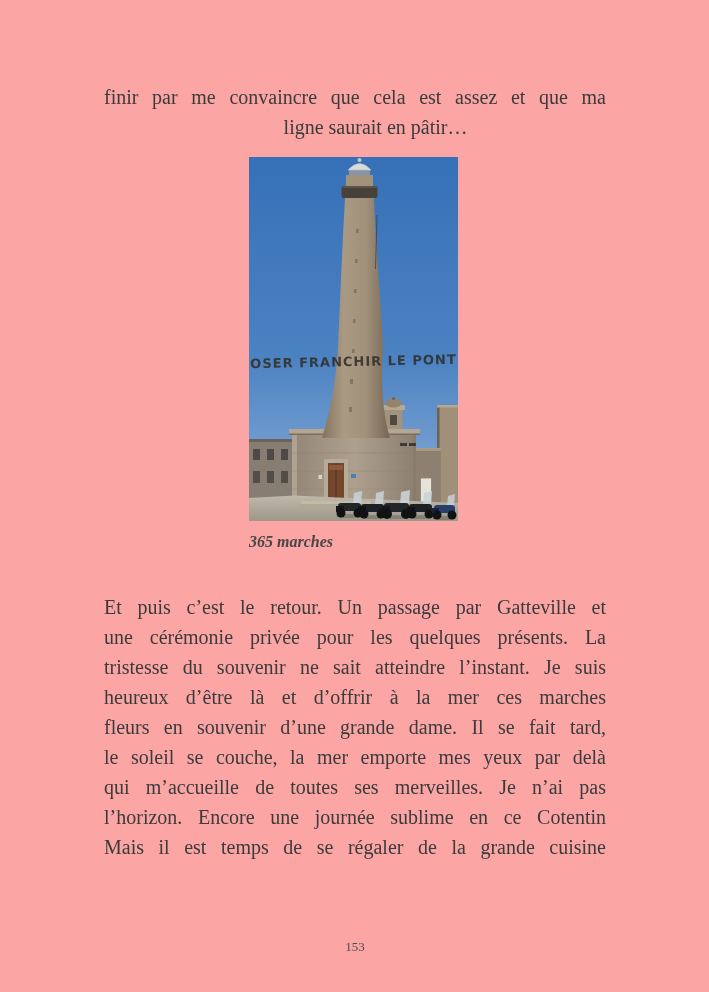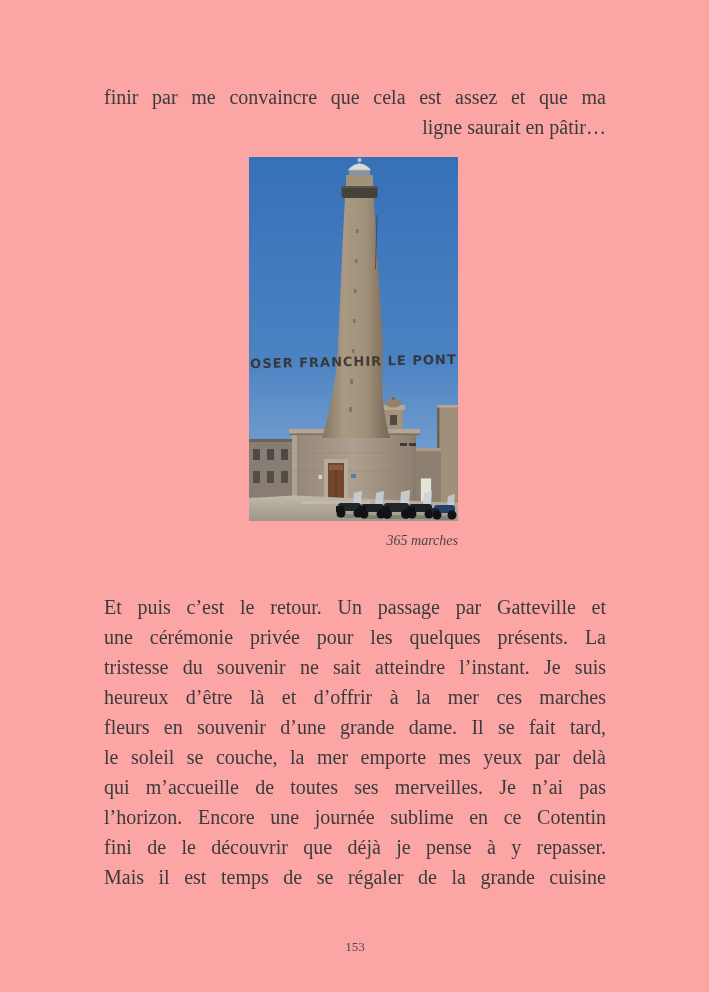--- a/index.html
+++ b/index.html
@@ -10,34 +10,34 @@
     --lantern:#d8dcdb; --gallery:#474239;
     --watermark:#332f2a; --ink:#3b3b3b;
   }
   html,body{margin:0;padding:0;background:#fff;}
   .page{
     position:relative; width:709px; height:992px; background:#fca5a5;
     font-family:"Liberation Serif", serif; color:var(--ink); overflow:hidden;
   }
   .para{position:absolute; left:104px; width:502px; font-size:20px; line-height:30px;}
   .jline{text-align:justify; text-align-last:justify;}
-  .lline{text-align:right;margin-left:41px;}
+  .lline{text-align:center;margin-left:41px;}
   .intro{top:82px;}
   .bodytext{top:592px;}
   .photo{position:absolute; left:249px; top:157px; width:209px; height:364px; margin:0;}
   .photo svg{display:block;}
   .watermark{
     position:absolute; left:0; top:197px; width:100%; text-align:center;
     font-family:"DejaVu Sans", sans-serif; font-weight:bold; font-size:13px;
     letter-spacing:1px; color:var(--watermark); opacity:.88;
     transform:rotate(-1.2deg); white-space:nowrap;
   }
   .caption{
-    position:absolute; left:249px; top:533px; width:209px; text-align:right;
-    font-style:italic; font-size:14px; color:#474747;
+    position:absolute; left:249px; top:533px; width:209px; text-align:left;
+    font-style:italic; font-size:16px; color:#474747;font-weight:bold;
   }
   .pagenum{
     position:absolute; left:104px; top:939px; width:502px; text-align:center;
     font-size:13px; color:#4d4d4d;
   }
 </style>
 </head>
 <body>
 
 <div class="page">
@@ -205,19 +205,18 @@
 
   <div class="para bodytext">
     <div class="jline">Et puis c’est le retour. Un passage par Gatteville et</div>
     <div class="jline">une cérémonie privée pour les quelques présents. La</div>
     <div class="jline">tristesse du souvenir ne sait atteindre l’instant. Je suis</div>
     <div class="jline">heureux d’être là et d’offrir à la mer ces marches</div>
     <div class="jline">fleurs en souvenir d’une grande dame. Il se fait tard,</div>
     <div class="jline">le soleil se couche, la mer emporte mes yeux par delà</div>
     <div class="jline">qui m’accueille de toutes ses merveilles. Je n’ai pas</div>
     <div class="jline">l’horizon. Encore une journée sublime en ce Cotentin</div>
-    <div class="jline">fini de le découvrir que déjà je pense à y repasser.</div>
     <div class="jline">Mais il est temps de se régaler de la grande cuisine</div>
   </div>
 
   <div class="pagenum">153</div>
 
 </div>
 
 </body></html>

